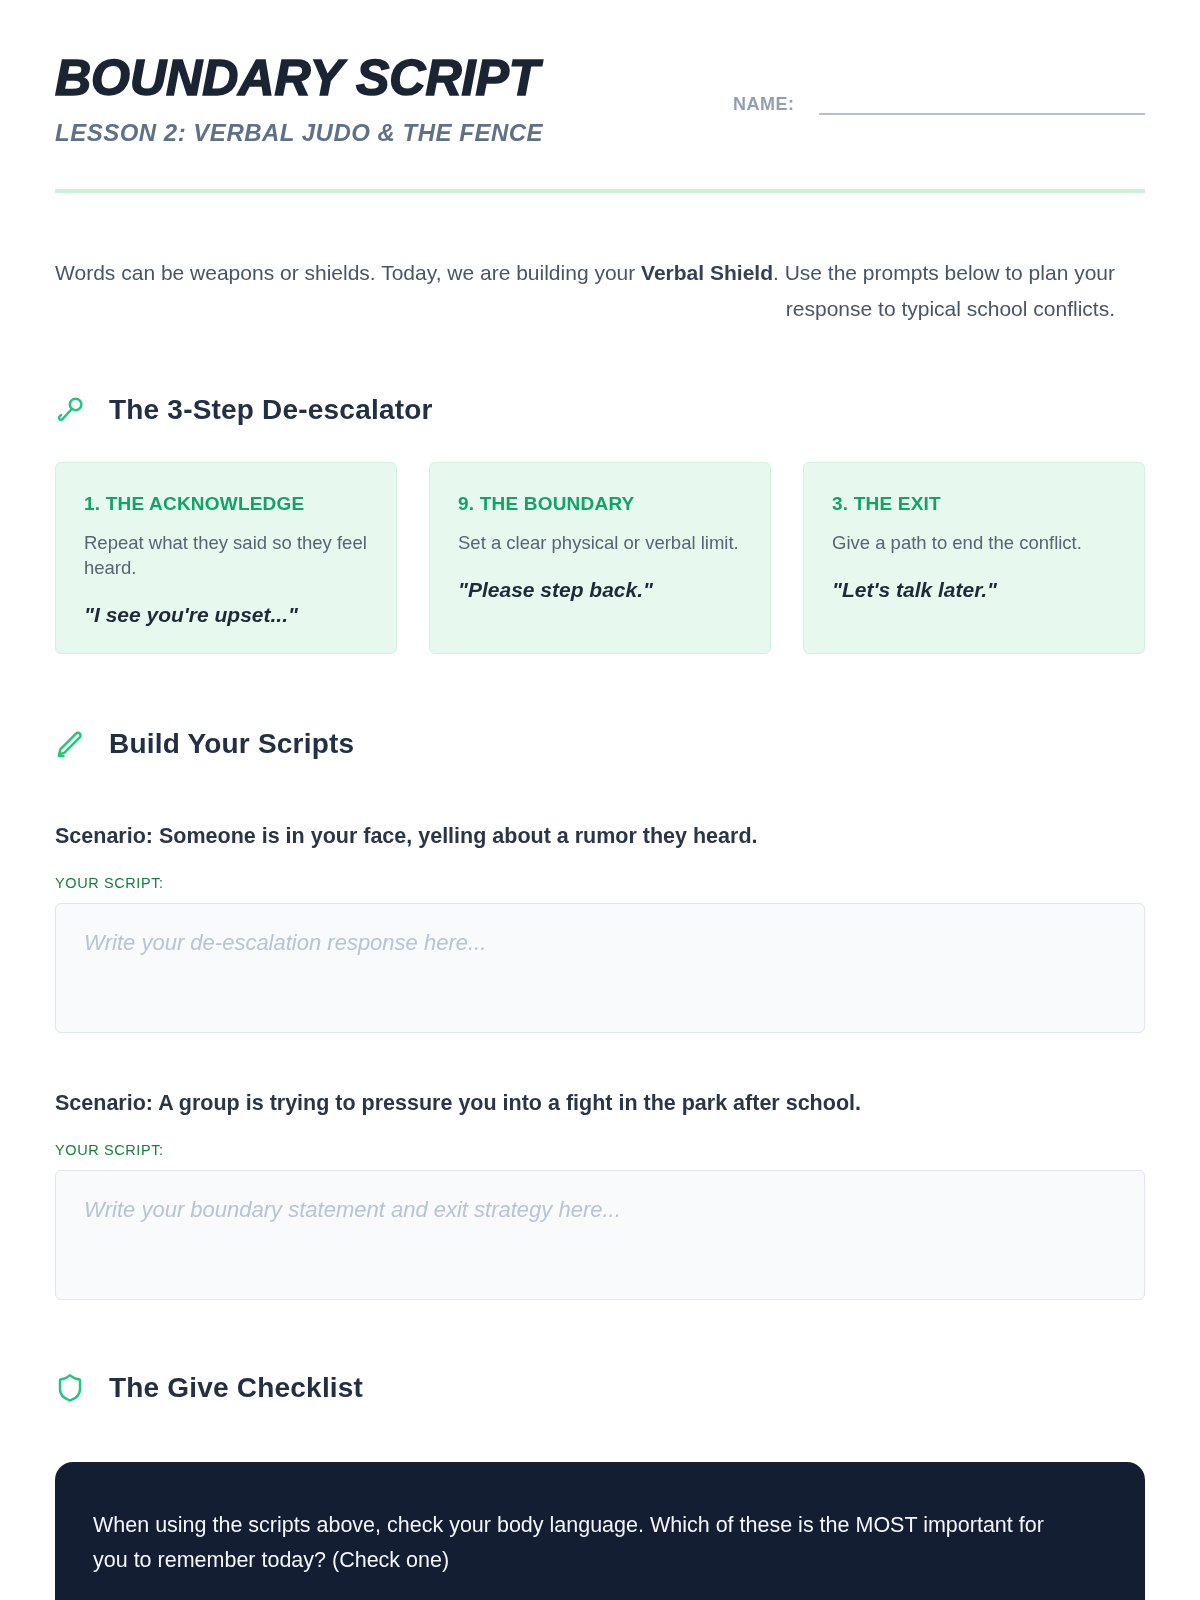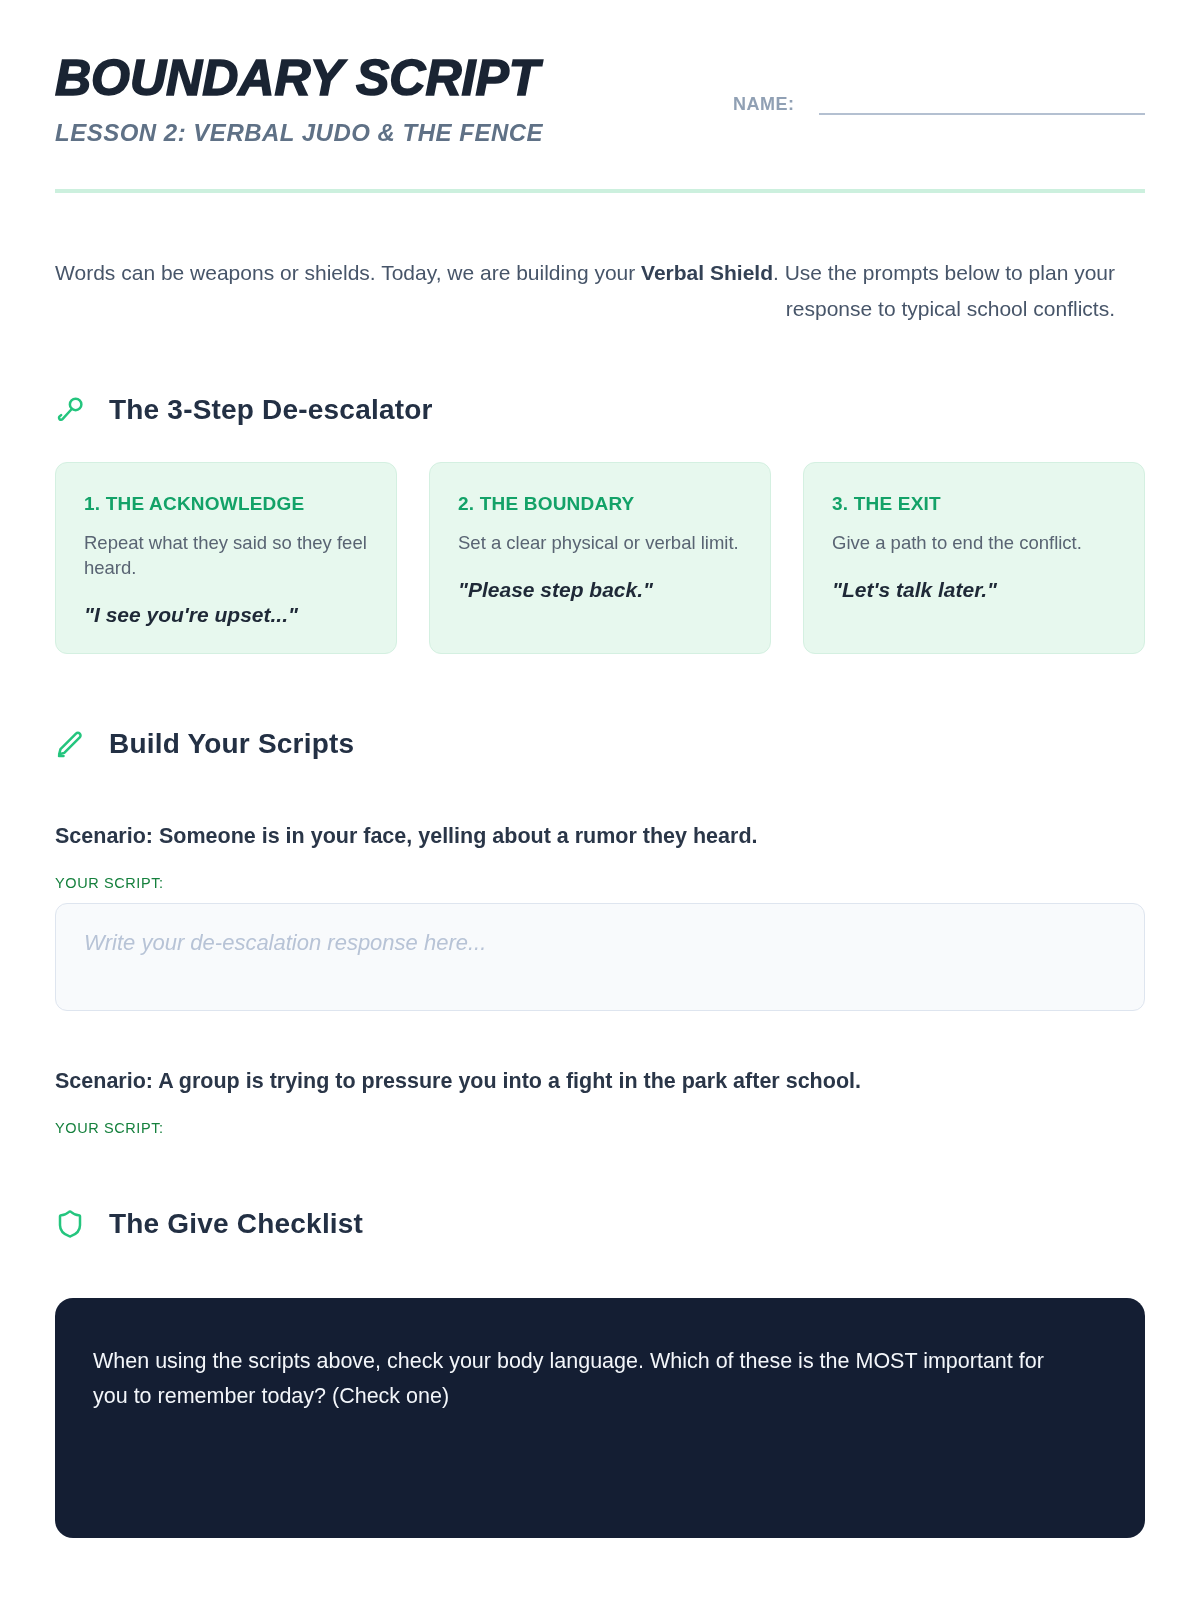--- a/index.html
+++ b/index.html
@@ -36,33 +36,33 @@
   .section-heading .icon { width: 30px; height: 30px; color: #24c57e; flex: 0 0 auto; display: inline-flex; }
   .section-heading .icon svg { width: 100%; height: 100%; }
   .section-heading h2 { font-size: 28px; font-weight: 700; color: #233044; letter-spacing: 0.2px; }
   .sh-1 { margin-top: 66px; }
   .sh-2 { margin-top: 74px; }
   .sh-3 { margin-top: 72px; }
 
   
   .cards { display: flex; gap: 32px; margin-top: 36px; }
   .card {
-    flex: 1; background: #e7f8ee; border: 1px solid #d4f0e1; border-radius: 12px;
+    flex: 1; background: #e7f8ee; border: 1px solid #d4f0e1; border-radius: 6px;
     padding: 30px 28px 26px;
   }
   .card-title { font-size: 19px; font-weight: 700; color: #13a268; letter-spacing: 0.2px; }
   .card-body { margin-top: 16px; font-size: 18.5px; line-height: 1.35; color: #596473; }
   .card-quote { margin-top: 22px; font-size: 21px; font-weight: 700; font-style: italic; color: #1f2937; }
 
   
   .scenario { margin-top: 58px; font-size: 21.5px; font-weight: 700; color: #2a3648; }
   .script-label { margin-top: 26px; font-size: 14.5px; font-weight: 400; color: #15803d; letter-spacing: 0.6px; }
   .script-area {
-    display: block; width: 100%; height: 108px; margin-top: 12px; resize: none;
-    background: #f8fafc; border: 1.5px solid #dee5ef; border-radius: 12px;
+    display: block; width: 100%; height: 130px; margin-top: 12px; resize: none;
+    background: #f8fafc; border: 1.5px solid #dee5ef; border-radius: 6px;
     padding: 26px 28px; font-family: "Liberation Sans", sans-serif;
     font-size: 22px; color: #4c1d95; outline: none;
   }
   .script-area::placeholder { color: #b7c3d6; font-style: italic; }
   .block-1 .scenario { margin-top: 64px; }
 
   
   .panel {
     margin-top: 58px; background: #141e33; border-radius: 18px;
     padding: 46px 38px 40px; height: 240px; color: #f3f6fa;
@@ -99,21 +99,21 @@
     <h2>The 3-Step De-escalator</h2>
   </div>
 
   <div class="cards">
     <div class="card">
       <div class="card-title">1. THE ACKNOWLEDGE</div>
       <div class="card-body">Repeat what they said so they feel heard.</div>
       <div class="card-quote">"I see you're upset..."</div>
     </div>
     <div class="card">
-      <div class="card-title">2. THE BOUNDARY</div>
+      <div class="card-title">9. THE BOUNDARY</div>
       <div class="card-body">Set a clear physical or verbal limit.</div>
       <div class="card-quote">"Please step back."</div>
     </div>
     <div class="card">
       <div class="card-title">3. THE EXIT</div>
       <div class="card-body">Give a path to end the conflict.</div>
       <div class="card-quote">"Let's talk later."</div>
     </div>
   </div>
 
@@ -129,20 +129,21 @@
 
   <div class="block-1">
     <div class="scenario">Scenario: Someone is in your face, yelling about a rumor they heard.</div>
     <div class="script-label">YOUR SCRIPT:</div>
     <textarea class="script-area" placeholder="Write your de-escalation response here..." style=""></textarea>
   </div>
 
   <div class="block-2">
     <div class="scenario">Scenario: A group is trying to pressure you into a fight in the park after school.</div>
     <div class="script-label">YOUR SCRIPT:</div>
+    <textarea class="script-area" placeholder="Write your boundary statement and exit strategy here..." style=""></textarea>
   </div>
 
   <div class="section-heading sh-3">
     <span class="icon">
       <svg viewBox="0 0 24 24" fill="none" stroke="currentColor" stroke-width="2" stroke-linecap="round" stroke-linejoin="round">
         <path d="M20 13c0 5-3.5 7.5-7.7 8.95a1 1 0 0 1-.6-.01C7.5 20.5 4 18 4 13V6a1 1 0 0 1 1-1c2 0 4.5-1.2 6.24-2.72a1 1 0 0 1 1.52 0C14.5 3.8 17 5 19 5a1 1 0 0 1 1 1z"></path>
       </svg>
     </span>
     <h2>The Give Checklist</h2>
   </div>

